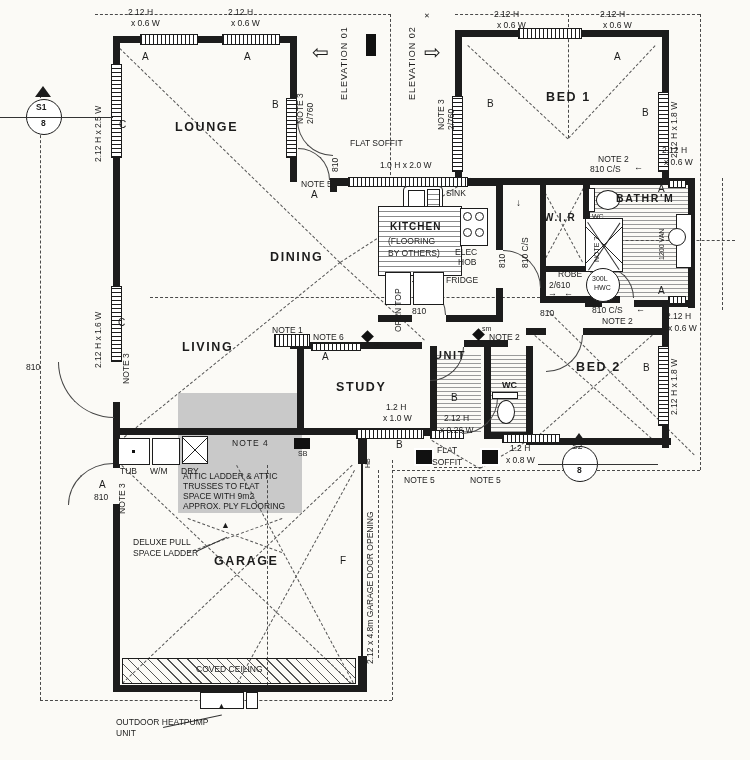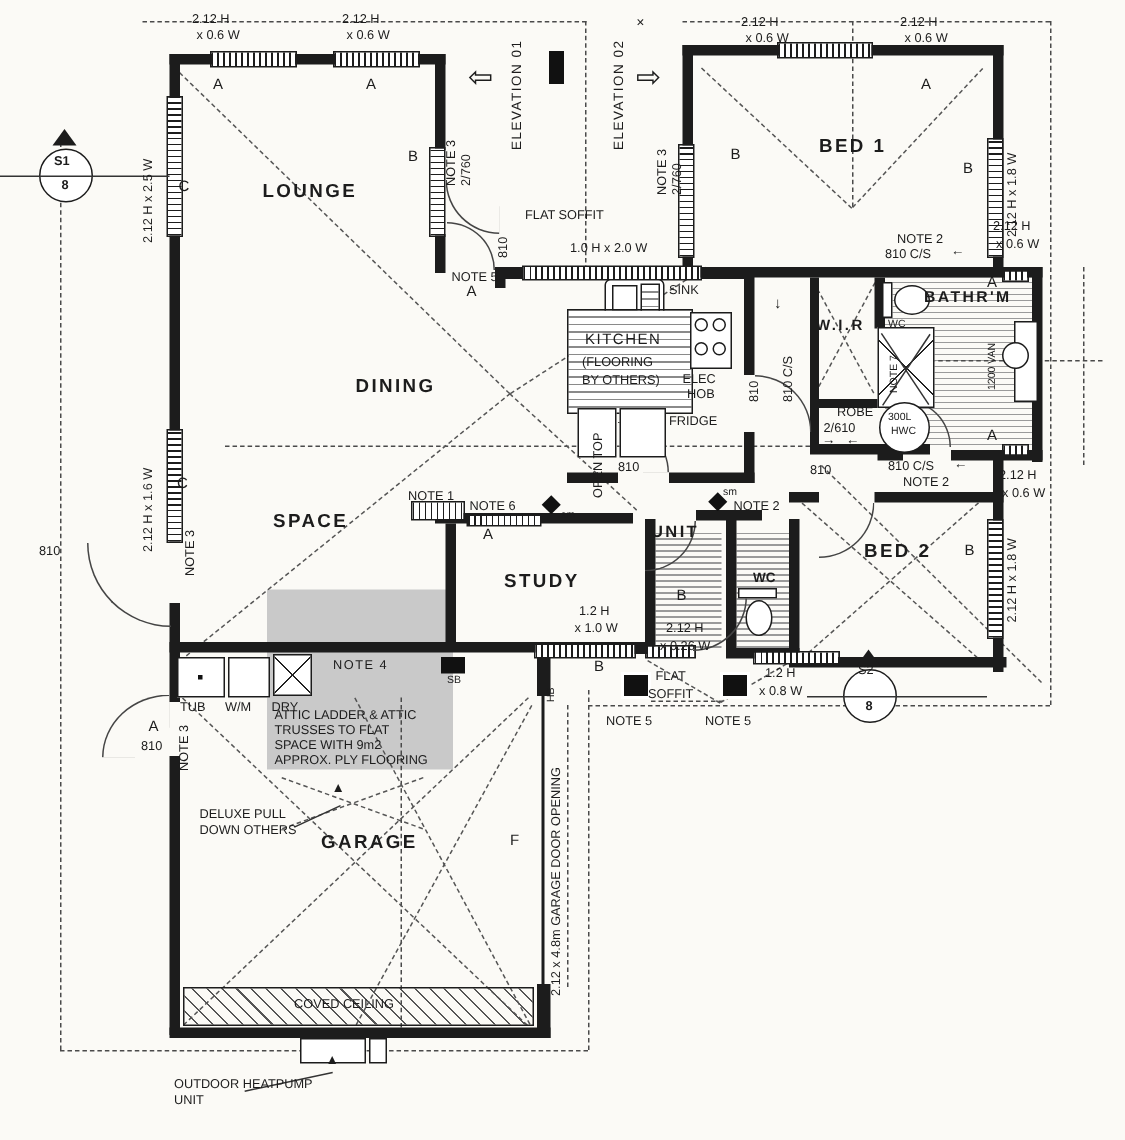--- a/index.html
+++ b/index.html
@@ -207,33 +207,33 @@
   <div class="lbl" style="left:577px;top:466px;font-weight:bold">8</div>
 
   <div class="lbl v" style="left:340px;top:100px;font-size:9px;letter-spacing:1px">ELEVATION 01</div>
   <div class="ico" style="left:312px;top:42px;font-size:20px">⇦</div>
   <div class="blk" style="left:366px;top:34px;width:10px;height:22px"></div>
   <div class="lbl v" style="left:408px;top:100px;font-size:9px;letter-spacing:1px">ELEVATION 02</div>
   <div class="ico" style="left:424px;top:42px;font-size:20px">⇨</div>
   <div class="lbl xs" style="left:424px;top:12px">✕</div>
 
   <div class="rm" style="left:175px;top:120px">LOUNGE</div>
-  <div class="rm" style="left:237px;top:250px">DINING</div>
-  <div class="rm" style="left:182px;top:340px">SPACE</div>
+  <div class="rm" style="left:270px;top:250px">DINING</div>
+  <div class="rm" style="left:182px;top:340px">LIVING</div>
   <div class="rm" style="left:336px;top:380px">STUDY</div>
   <div class="rm" style="left:214px;top:554px">GARAGE</div>
   <div class="rm" style="left:434px;top:349px;font-size:11px">UNIT</div>
   <div class="rm" style="left:546px;top:90px">BED 1</div>
   <div class="rm" style="left:576px;top:360px">BED 2</div>
   <div class="rm" style="left:616px;top:192px;font-size:10.5px">BATHR'M</div>
   <div class="rm" style="left:544px;top:212px;font-size:10px">W.I.R</div>
   <div class="lbl" style="left:502px;top:381px;font-weight:bold;font-size:9px">WC</div>
   <div class="lbl xs" style="left:592px;top:213px">WC</div>
 
-  <div class="lbl" style="left:390px;top:222px;font-weight:normal;font-size:10px;letter-spacing:1px">KITCHEN</div>
+  <div class="lbl" style="left:390px;top:222px;font-weight:bold;font-size:10px;letter-spacing:1px">KITCHEN</div>
   <div class="lbl" style="left:388px;top:237px">(FLOORING</div>
   <div class="lbl" style="left:388px;top:249px">BY OTHERS)</div>
   <div class="lbl" style="left:446px;top:189px">SINK</div>
   <div class="lbl" style="left:455px;top:248px">ELEC</div>
   <div class="lbl" style="left:458px;top:258px">HOB</div>
   <div class="lbl" style="left:446px;top:276px">FRIDGE</div>
   <div class="lbl v" style="left:394px;top:332px">OPEN TOP</div>
 
   <div class="lbl" style="left:120px;top:467px">TUB</div>
   <div class="lbl" style="left:150px;top:467px">W/M</div>
@@ -304,27 +304,27 @@
 
   <div class="lbl" style="left:444px;top:414px">2.12 H</div>
   <div class="lbl" style="left:440px;top:426px">x 0.26 W</div>
   <div class="lbl" style="left:437px;top:446px">FLAT</div>
   <div class="lbl" style="left:432px;top:458px">SOFFIT</div>
   <div class="lbl" style="left:510px;top:444px">1.2 H</div>
   <div class="lbl" style="left:506px;top:456px">x 0.8 W</div>
   <div class="lbl" style="left:404px;top:476px">NOTE 5</div>
   <div class="lbl" style="left:470px;top:476px">NOTE 5</div>
 
-  <div class="lbl" style="left:222px;top:439px;letter-spacing:1px">NOTE 4</div>
+  <div class="lbl" style="left:232px;top:439px;letter-spacing:1px">NOTE 4</div>
   <div class="lbl" style="left:183px;top:472px">ATTIC LADDER &amp; ATTIC</div>
   <div class="lbl" style="left:183px;top:482px">TRUSSES TO FLAT</div>
   <div class="lbl" style="left:183px;top:492px">SPACE WITH 9m2</div>
   <div class="lbl" style="left:183px;top:502px">APPROX. PLY FLOORING</div>
   <div class="lbl" style="left:133px;top:538px">DELUXE PULL</div>
-  <div class="lbl" style="left:133px;top:549px">DOWN OTHERS</div>
+  <div class="lbl" style="left:133px;top:549px">SPACE LADDER</div>
   <div class="ico" style="left:221px;top:521px;font-size:9px">▲</div>
   <div class="lbl" style="left:196px;top:665px">COVED CEILING</div>
   <div class="lbl" style="left:116px;top:718px">OUTDOOR HEATPUMP</div>
   <div class="lbl" style="left:116px;top:729px">UNIT</div>
   <div class="ico" style="left:217px;top:702px;font-size:9px">▲</div>
   <div class="lbl v" style="left:366px;top:664px">2.12 x 4.8m GARAGE DOOR OPENING</div>
   <div class="lbl v xs" style="left:364px;top:468px">HB</div>
 
   <div class="lbl" style="left:142px;top:52px;font-size:10px">A</div>
   <div class="lbl" style="left:244px;top:52px;font-size:10px">A</div>

